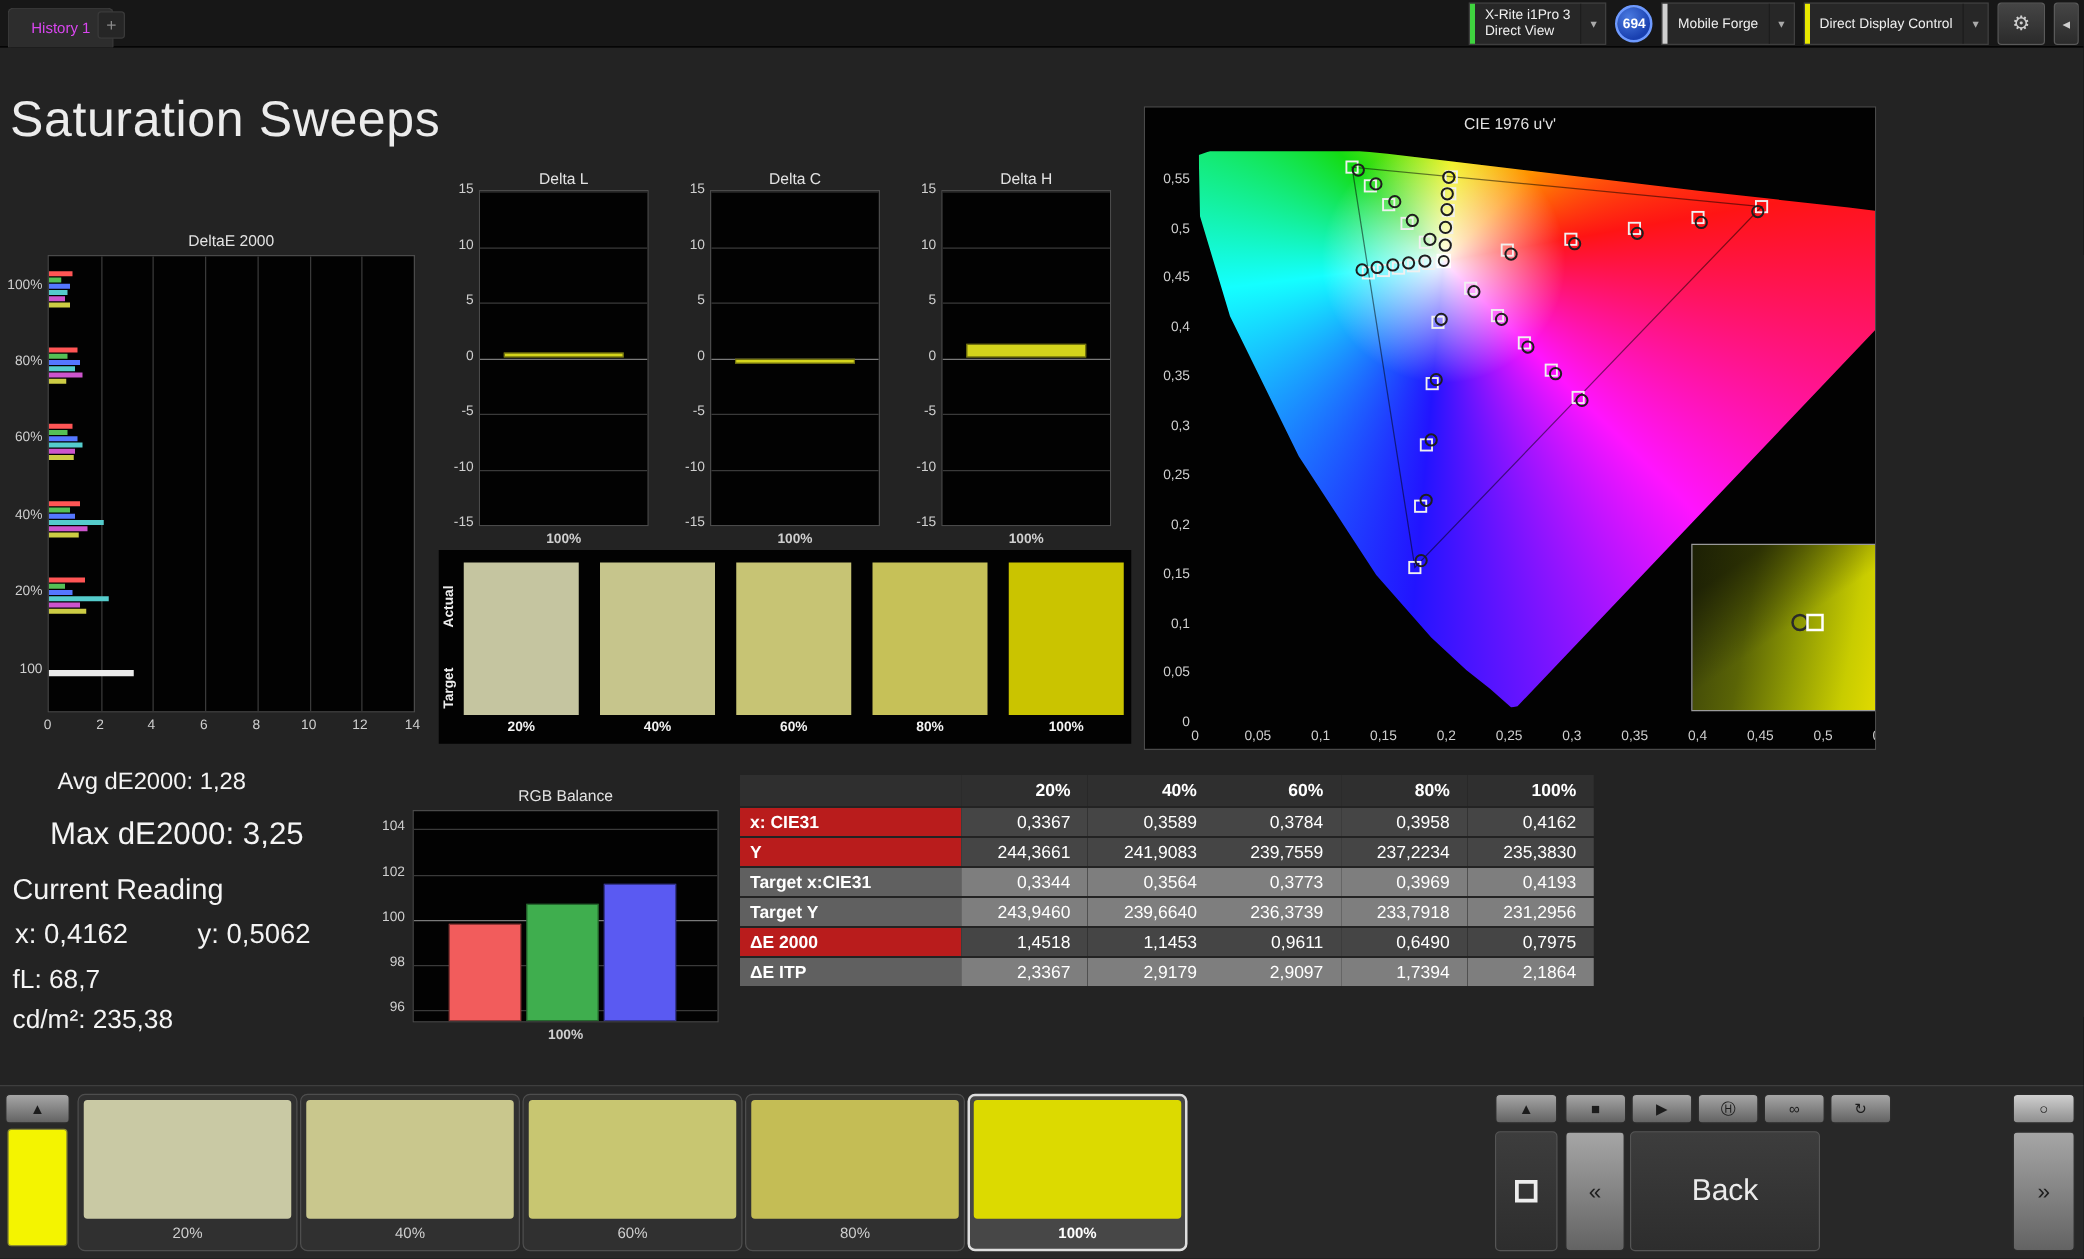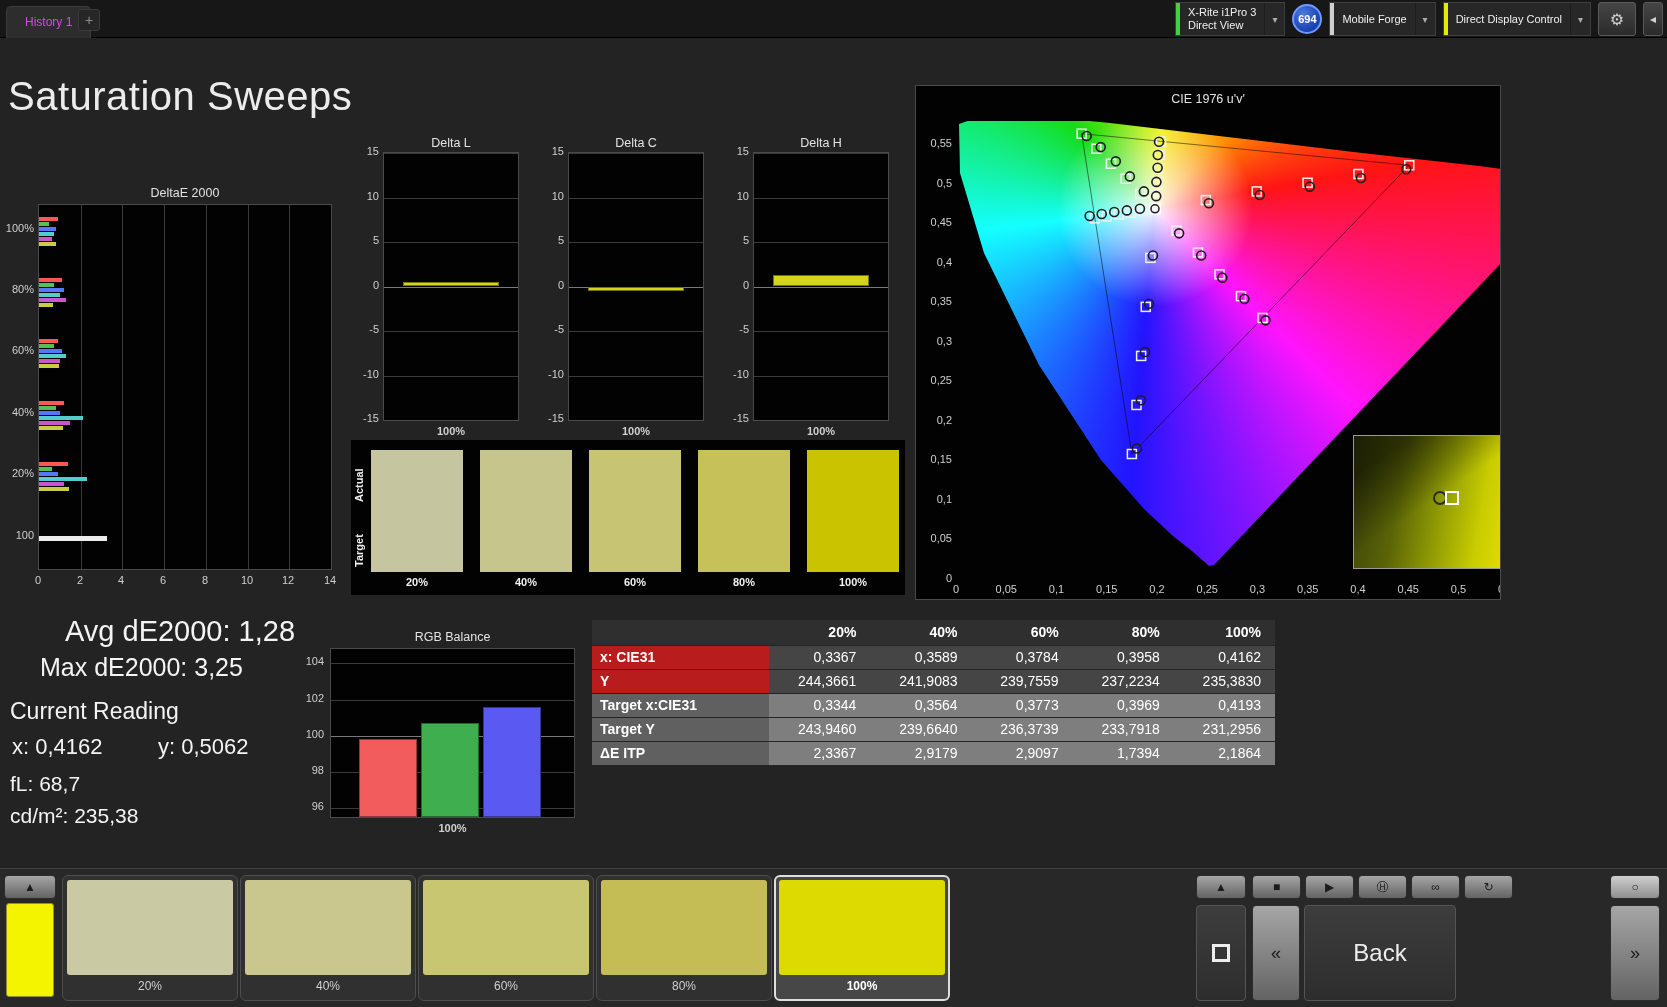--- a/index.html
+++ b/index.html
@@ -17,21 +17,21 @@
 .meter .mtext{padding:3px 8px;display:flex;flex-direction:column;justify-content:center;}
 .meter .mtext div{font-size:11px;line-height:13px;color:#f0f0f0;white-space:nowrap;}
 .meter .chev{width:20px;display:flex;align-items:center;justify-content:center;color:#aaa;font-size:10px;border-left:1px solid #1d1d1d;}
 .badge{width:30px;height:30px;border-radius:50%;background:radial-gradient(circle at 35% 30%,#4a7ae0,#1940b0 70%);border:2px solid #6e9aff;color:#fff;font-size:11px;font-weight:700;display:flex;align-items:center;justify-content:center;}
 .tbtn{height:34px;min-width:38px;background:linear-gradient(#454545,#2b2b2b);border:1px solid #5a5a5a;border-radius:3px;color:#cfcfcf;font-size:16px;display:flex;align-items:center;justify-content:center;}
 .tbtn.narrow{min-width:20px;font-size:12px;}
 
 
 .page-title{position:absolute;left:8px;top:74px;font-size:40px;font-weight:400;color:#ececec;letter-spacing:.5px;}
 .stat{position:absolute;color:#f4f4f4;white-space:nowrap;}
-.s-avg{left:46px;top:615px;font-size:29px;margin-left:19px;}
+.s-avg{left:46px;top:615px;font-size:19px;}
 .s-max{left:40px;top:653px;font-size:25px;}
 .s-cur{left:10px;top:698px;font-size:23px;}
 .s-x{left:12px;top:734px;font-size:22px;}
 .s-y{left:158px;top:734px;font-size:22px;}
 .s-fl{left:10px;top:772px;font-size:21px;}
 .s-cd{left:10px;top:804px;font-size:21px;}
 
 
 .chart-title{position:absolute;font-size:12.5px;color:#e2e2e2;text-align:center;}
 .panel{position:absolute;background:#020202;border:1px solid #4a4a4a;overflow:hidden;}
@@ -387,20 +387,28 @@
           <td>0,4193</td>
         </tr>
         <tr class="light">
           <th class="lab">Target Y</th>
           <td>243,9460</td>
           <td>239,6640</td>
           <td>236,3739</td>
           <td>233,7918</td>
           <td>231,2956</td>
         </tr>
+        <tr class="dark">
+          <th class="lab">ΔE 2000</th>
+          <td>1,4518</td>
+          <td>1,1453</td>
+          <td>0,9611</td>
+          <td>0,6490</td>
+          <td>0,7975</td>
+        </tr>
         <tr class="light">
           <th class="lab">ΔE ITP</th>
           <td>2,3367</td>
           <td>2,9179</td>
           <td>2,9097</td>
           <td>1,7394</td>
           <td>2,1864</td>
         </tr>
       </tbody>
     </table>

